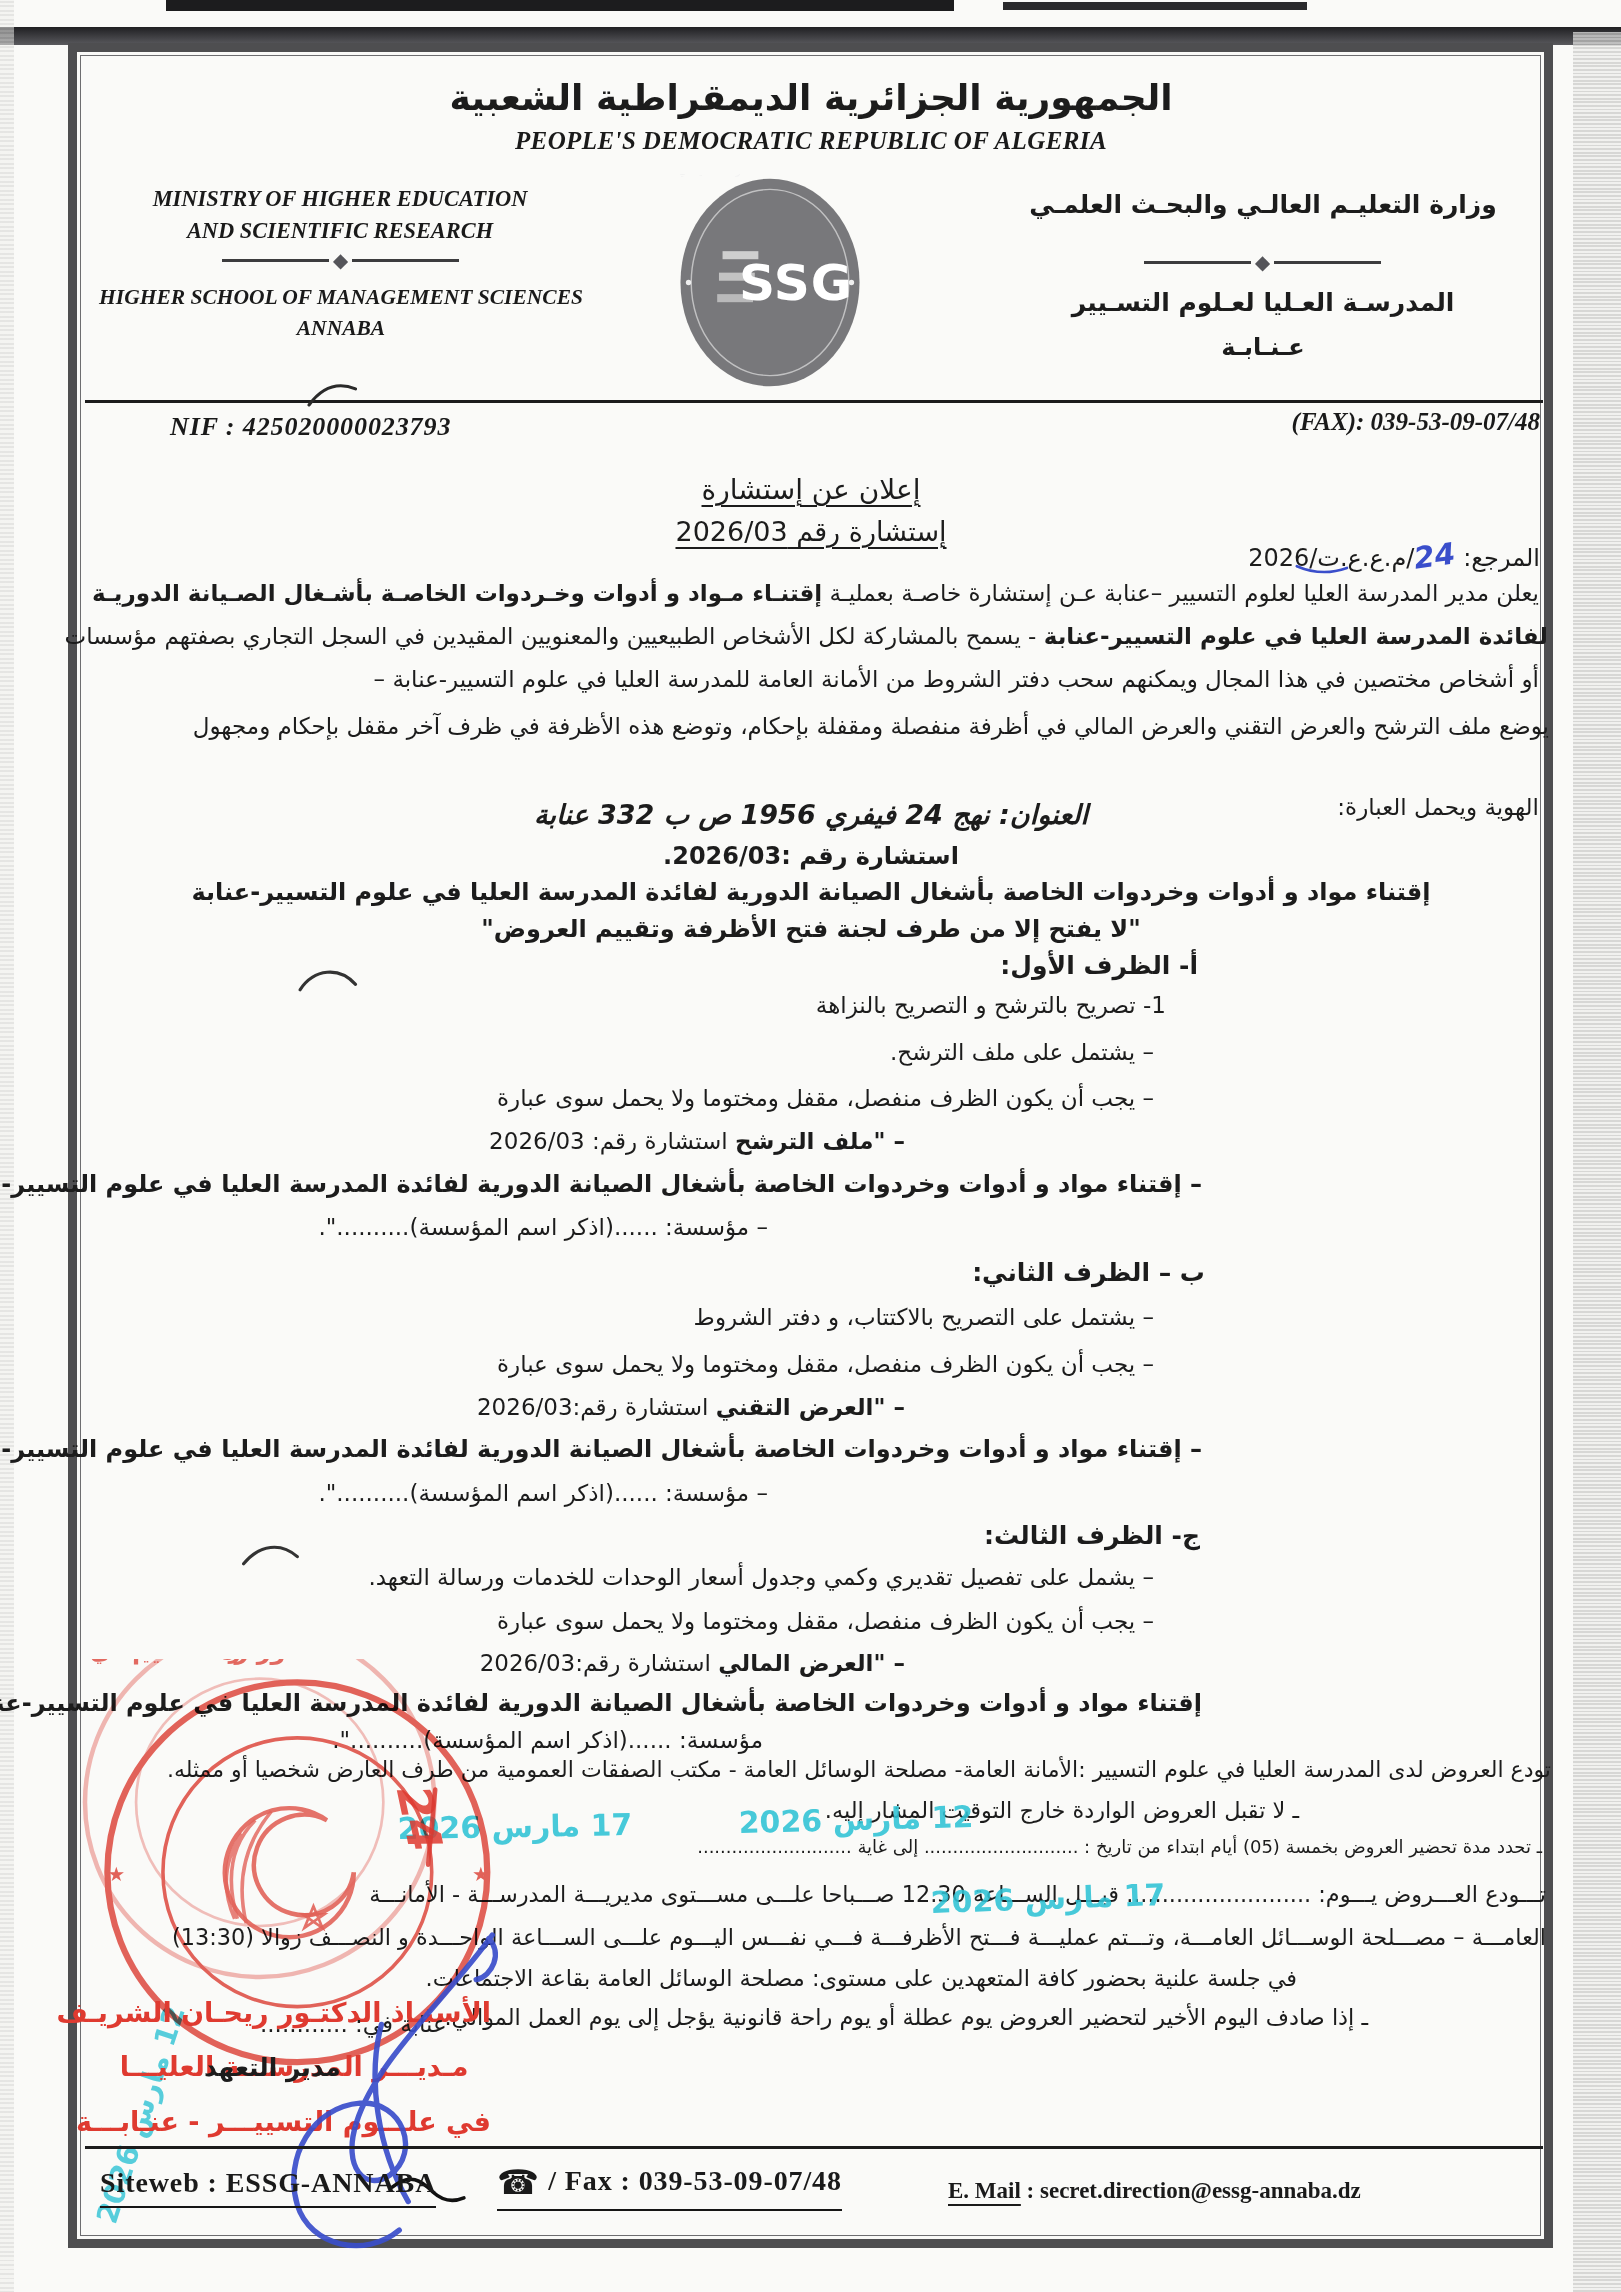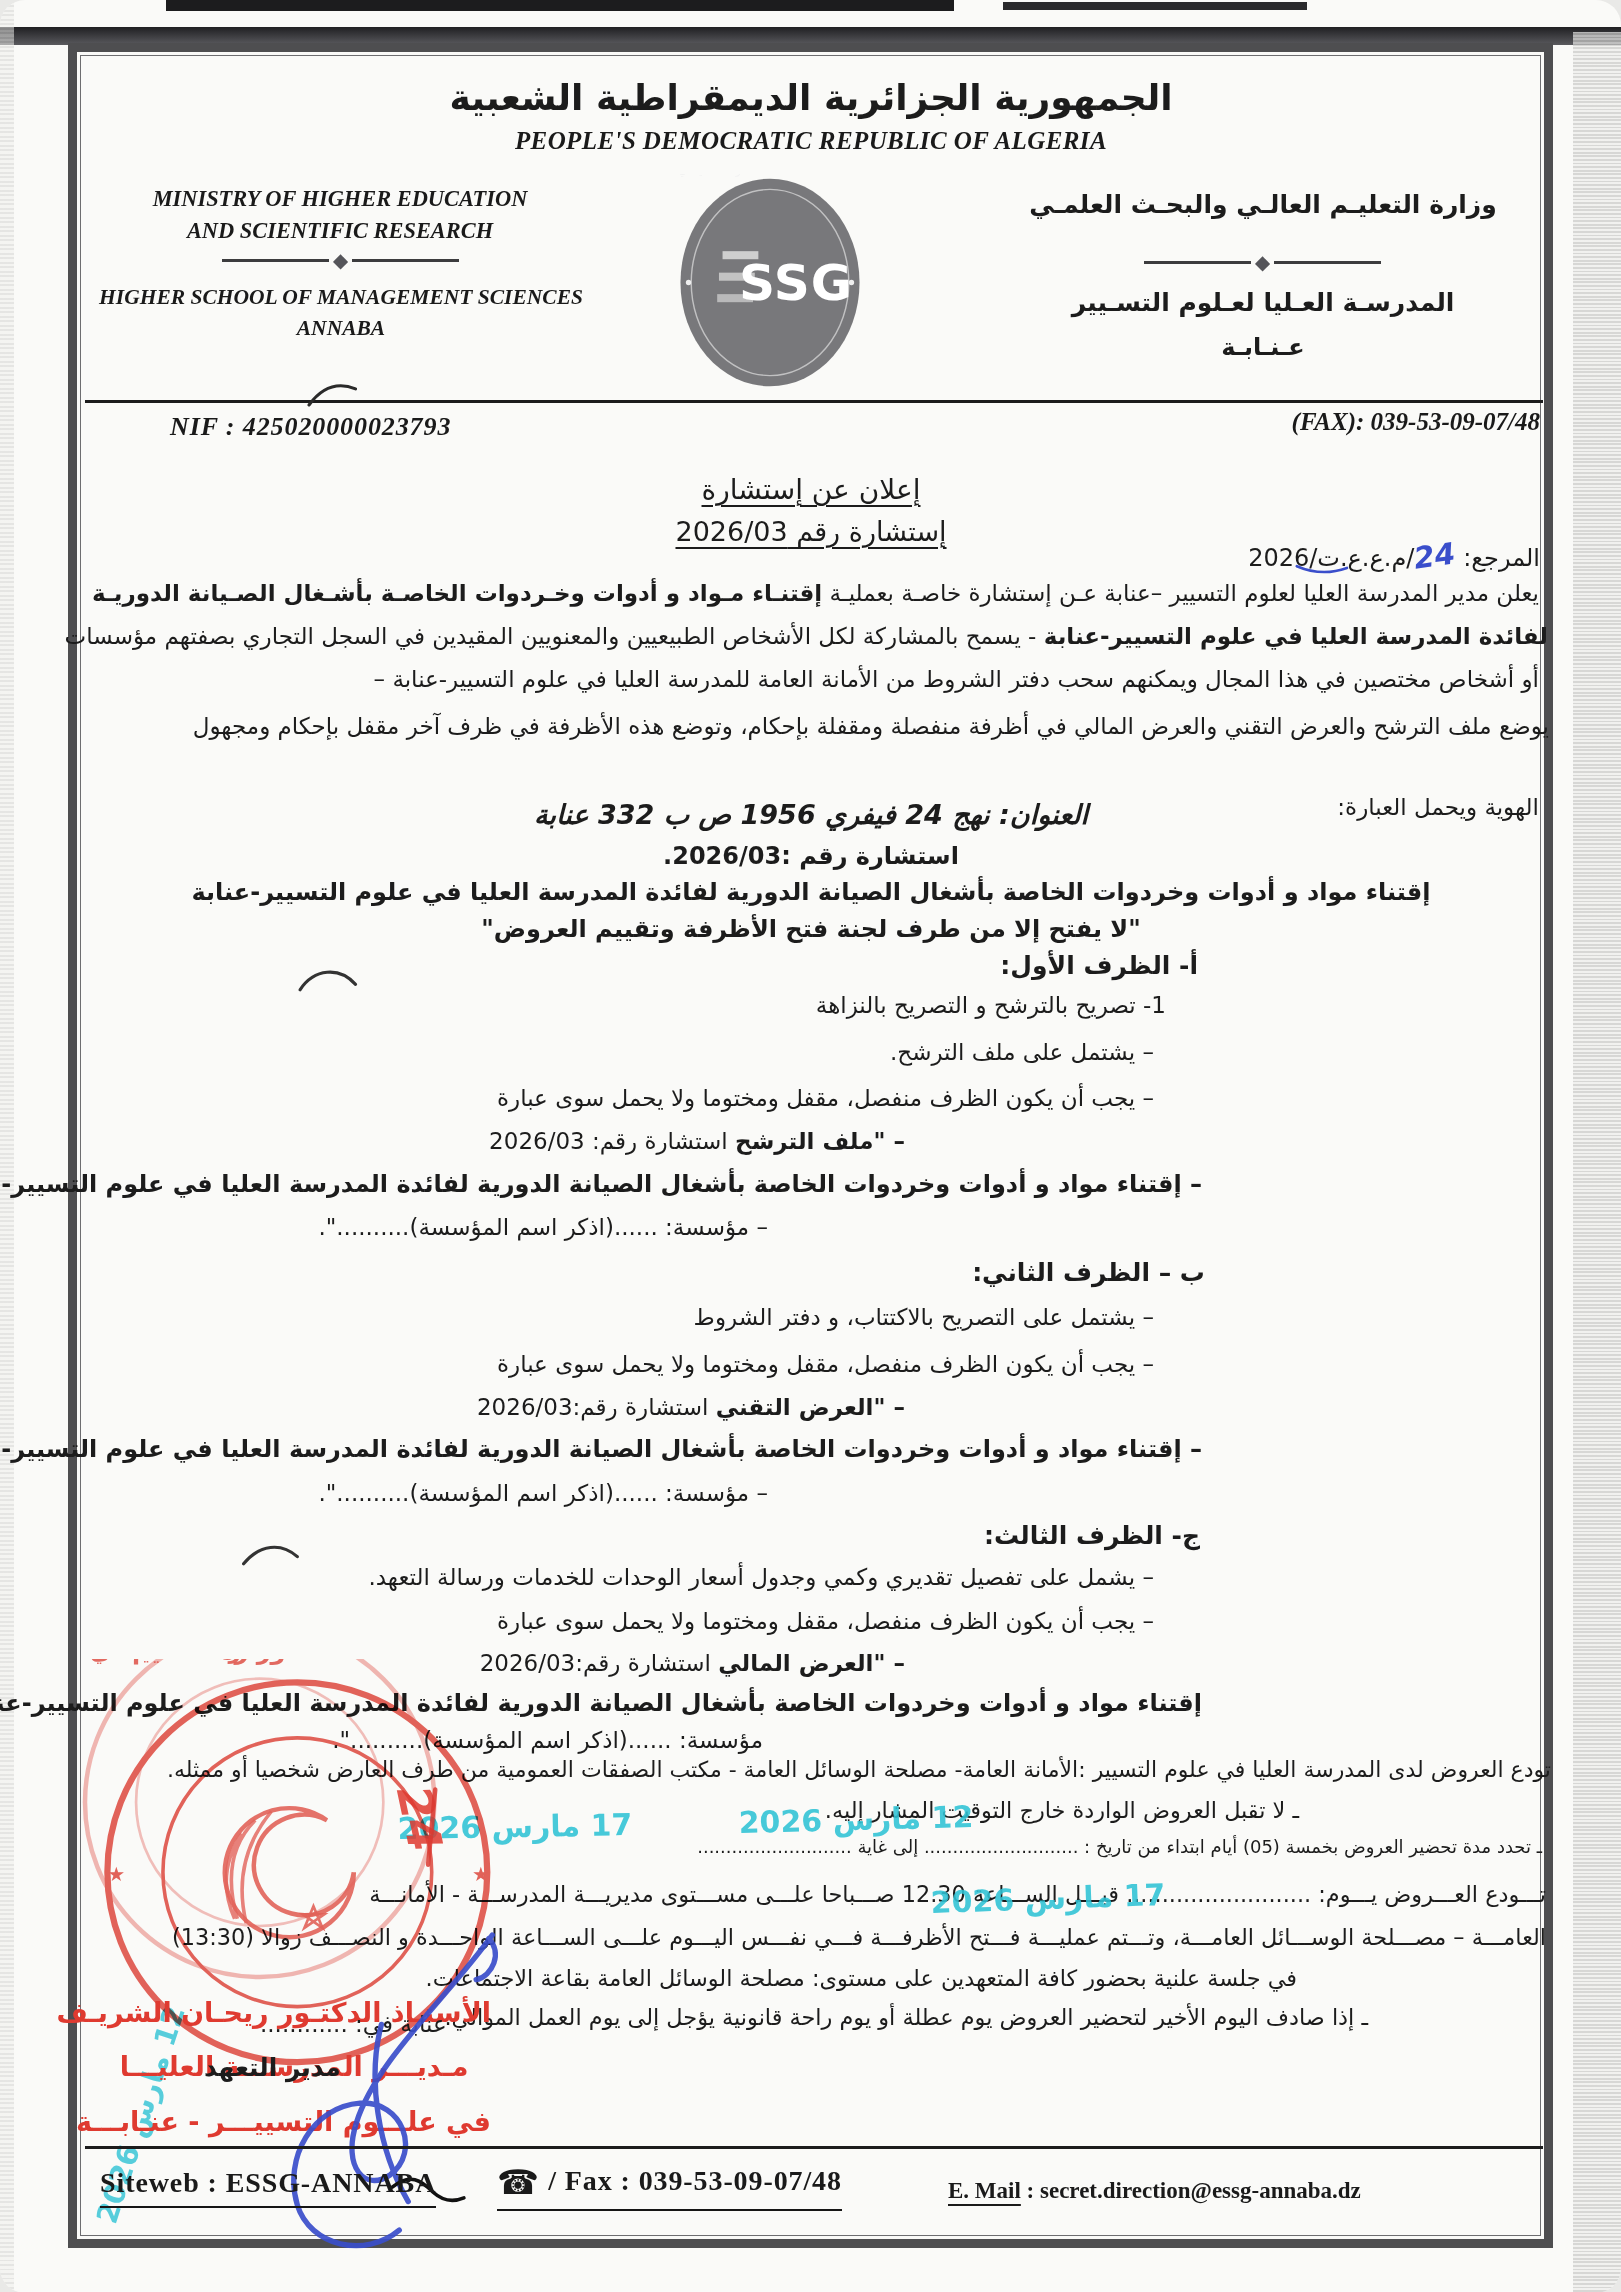--- a/index.html
+++ b/index.html
@@ -1,17 +1,17 @@
 <!DOCTYPE html>
 <html lang="ar" style="font-size:14.3px"><head>
 <meta charset="utf-8">
 <style>
   html,body{margin:0;padding:0;background:#e9e9e7;}
   #page{position:relative;width:1621px;height:2293px;background:#fafaf8;overflow:hidden;
-        font-family:"DejaVu Sans",sans-serif;color:#1a1a1a;border-radius:25px;}
+        font-family:"DejaVu Sans",sans-serif;color:#1a1a1a;}
   .abs{position:absolute;}
   .ar{direction:rtl;unicode-bidi:embed;font-family:"DejaVu Sans",sans-serif;white-space:nowrap;color:#1c1c1c;}
   .b{font-weight:bold;}
   .enser{font-family:"Liberation Serif",serif;}
   .it{font-style:italic;}
   .center{text-align:center;}
   .u{text-decoration:underline;text-underline-offset:6.3px;text-decoration-thickness:1.8px;}
   .red{color:#df3a30;}
   .teal{color:#2fc3d5;}
   .blueink{color:#3a4ecb;}

